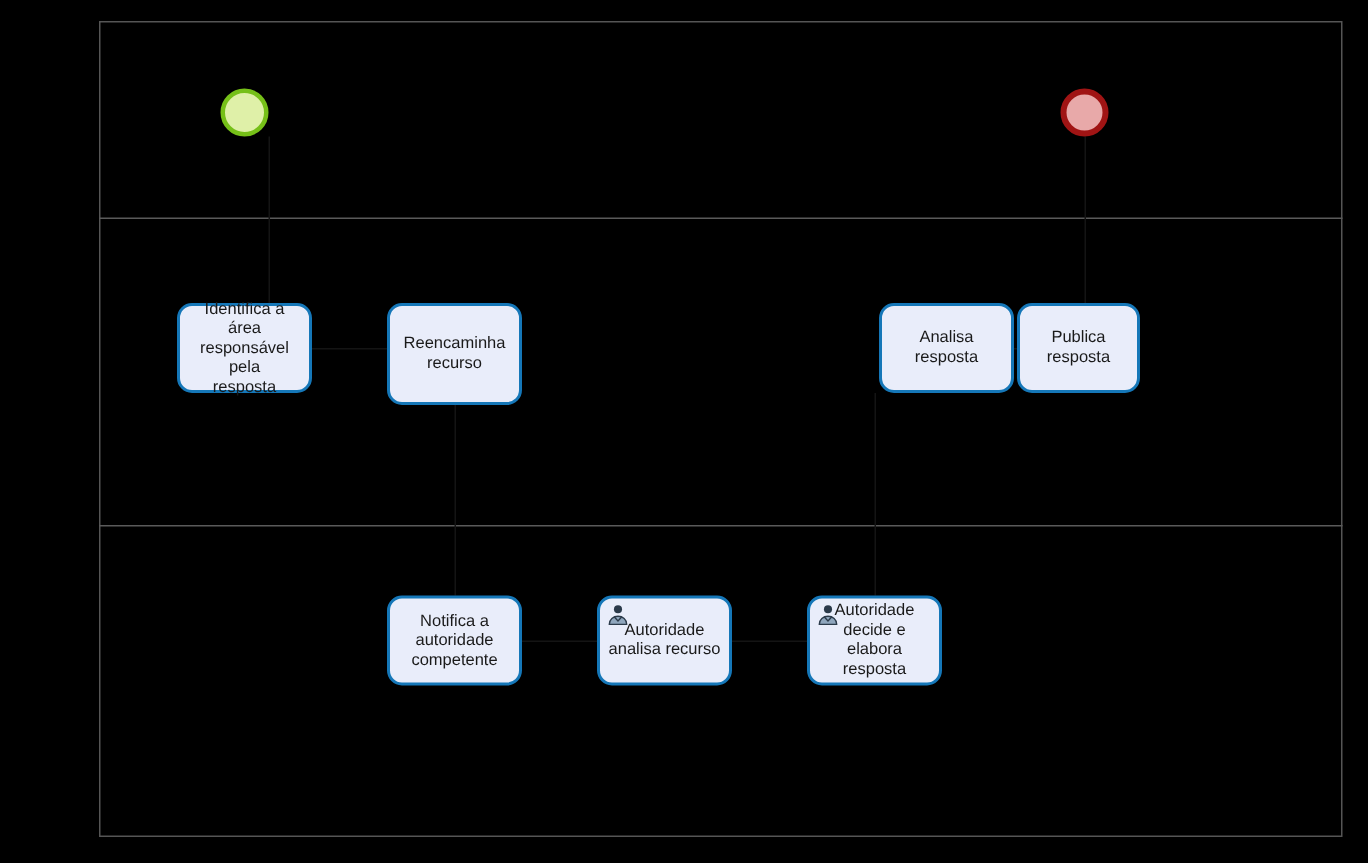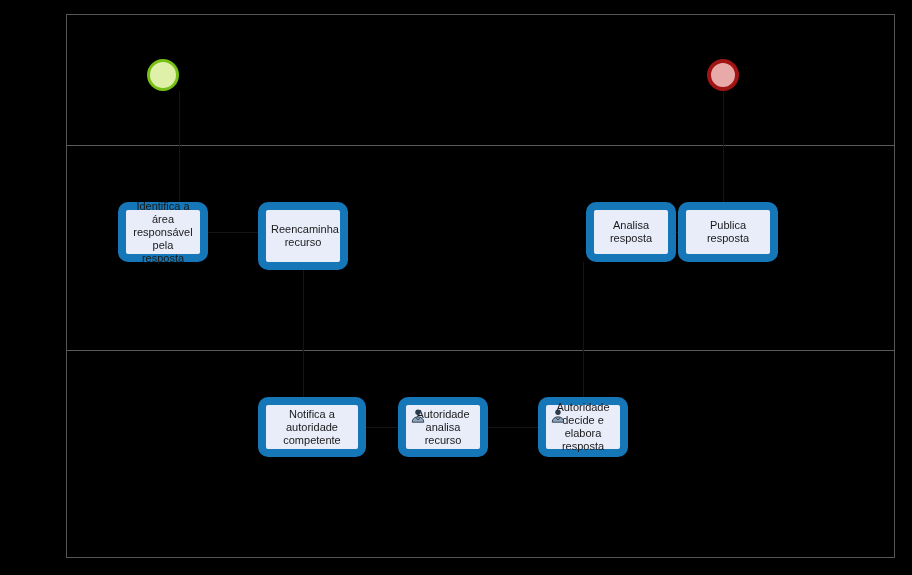--- a/index.html
+++ b/index.html
@@ -47,21 +47,21 @@
   .event.end {
     background: #e8a9a9;
     border: 4px solid #a01414;
   }
 
   
   .task {
     position: absolute;
     box-sizing: border-box;
     background: #e9edfa;
-    border: 8px solid #7f1d1d;
+    border: 2px solid #7f1d1d;
     border-radius: 10px;
     display: flex;
     align-items: center;
     justify-content: flex-end;
     text-align: center;
     padding: 4px 5px;
   }
   .task-label {
     font-family: "Liberation Sans", sans-serif;
     font-size: 11px;
@@ -116,24 +116,24 @@
 responsável pela
 resposta</span>
       </div>
       <div class="task" style="left: 258px; top: 202px; width: 90px; height: 68px; background: rgb(233, 237, 250); border-color: rgb(21, 119, 184);">
         <span class="task-label" style="color: rgb(26, 26, 26);">Reencaminha
 recurso</span>
       </div>
       <div class="task" style="left: 538px; top: 202px; width: 90px; height: 60px; background: rgb(233, 237, 250); border-color: rgb(21, 119, 184); margin-left: 48px;">
         <span class="task-label" style="color: rgb(26, 26, 26);">Analisa resposta</span>
       </div>
-      <div class="task" style="left: 678px; top: 202px; width: 100px; height: 60px; background: rgb(233, 237, 250); border-color: rgb(21, 119, 184);">
+      <div class="task" style="left: 678px; top: 202px; width: 82px; height: 60px; background: rgb(233, 237, 250); border-color: rgb(21, 119, 184);">
         <span class="task-label" style="color: rgb(26, 26, 26);">Publica resposta</span>
       </div>
-      <div class="task" style="left: 258px; top: 397px; width: 108px; height: 60px; background: rgb(233, 237, 250); border-color: rgb(21, 119, 184);">
+      <div class="task" style="left: 258px; top: 397px; width: 90px; height: 60px; background: rgb(233, 237, 250); border-color: rgb(21, 119, 184);">
         <span class="task-label" style="color: rgb(26, 26, 26);">Notifica a
 autoridade
 competente</span>
       </div>
       <div class="task" style="left: 398px; top: 397px; width: 90px; height: 60px; background: rgb(233, 237, 250); border-color: rgb(21, 119, 184);">
         <span class="task-icon"><svg viewBox="0 0 16 16" width="16" height="16">
             <circle cx="8" cy="4.2" r="2.7" fill="#2b3a4a"></circle>
             <path d="M2.2 14.2c0-3.2 2.6-5.4 5.8-5.4s5.8 2.2 5.8 5.4z" fill="#8fa6bd" stroke="#2b3a4a" stroke-width="0.9"></path>
             <path d="M5.6 9.3 L8 12 L10.4 9.3" fill="none" stroke="#2b3a4a" stroke-width="0.9"></path>
           </svg></span>

